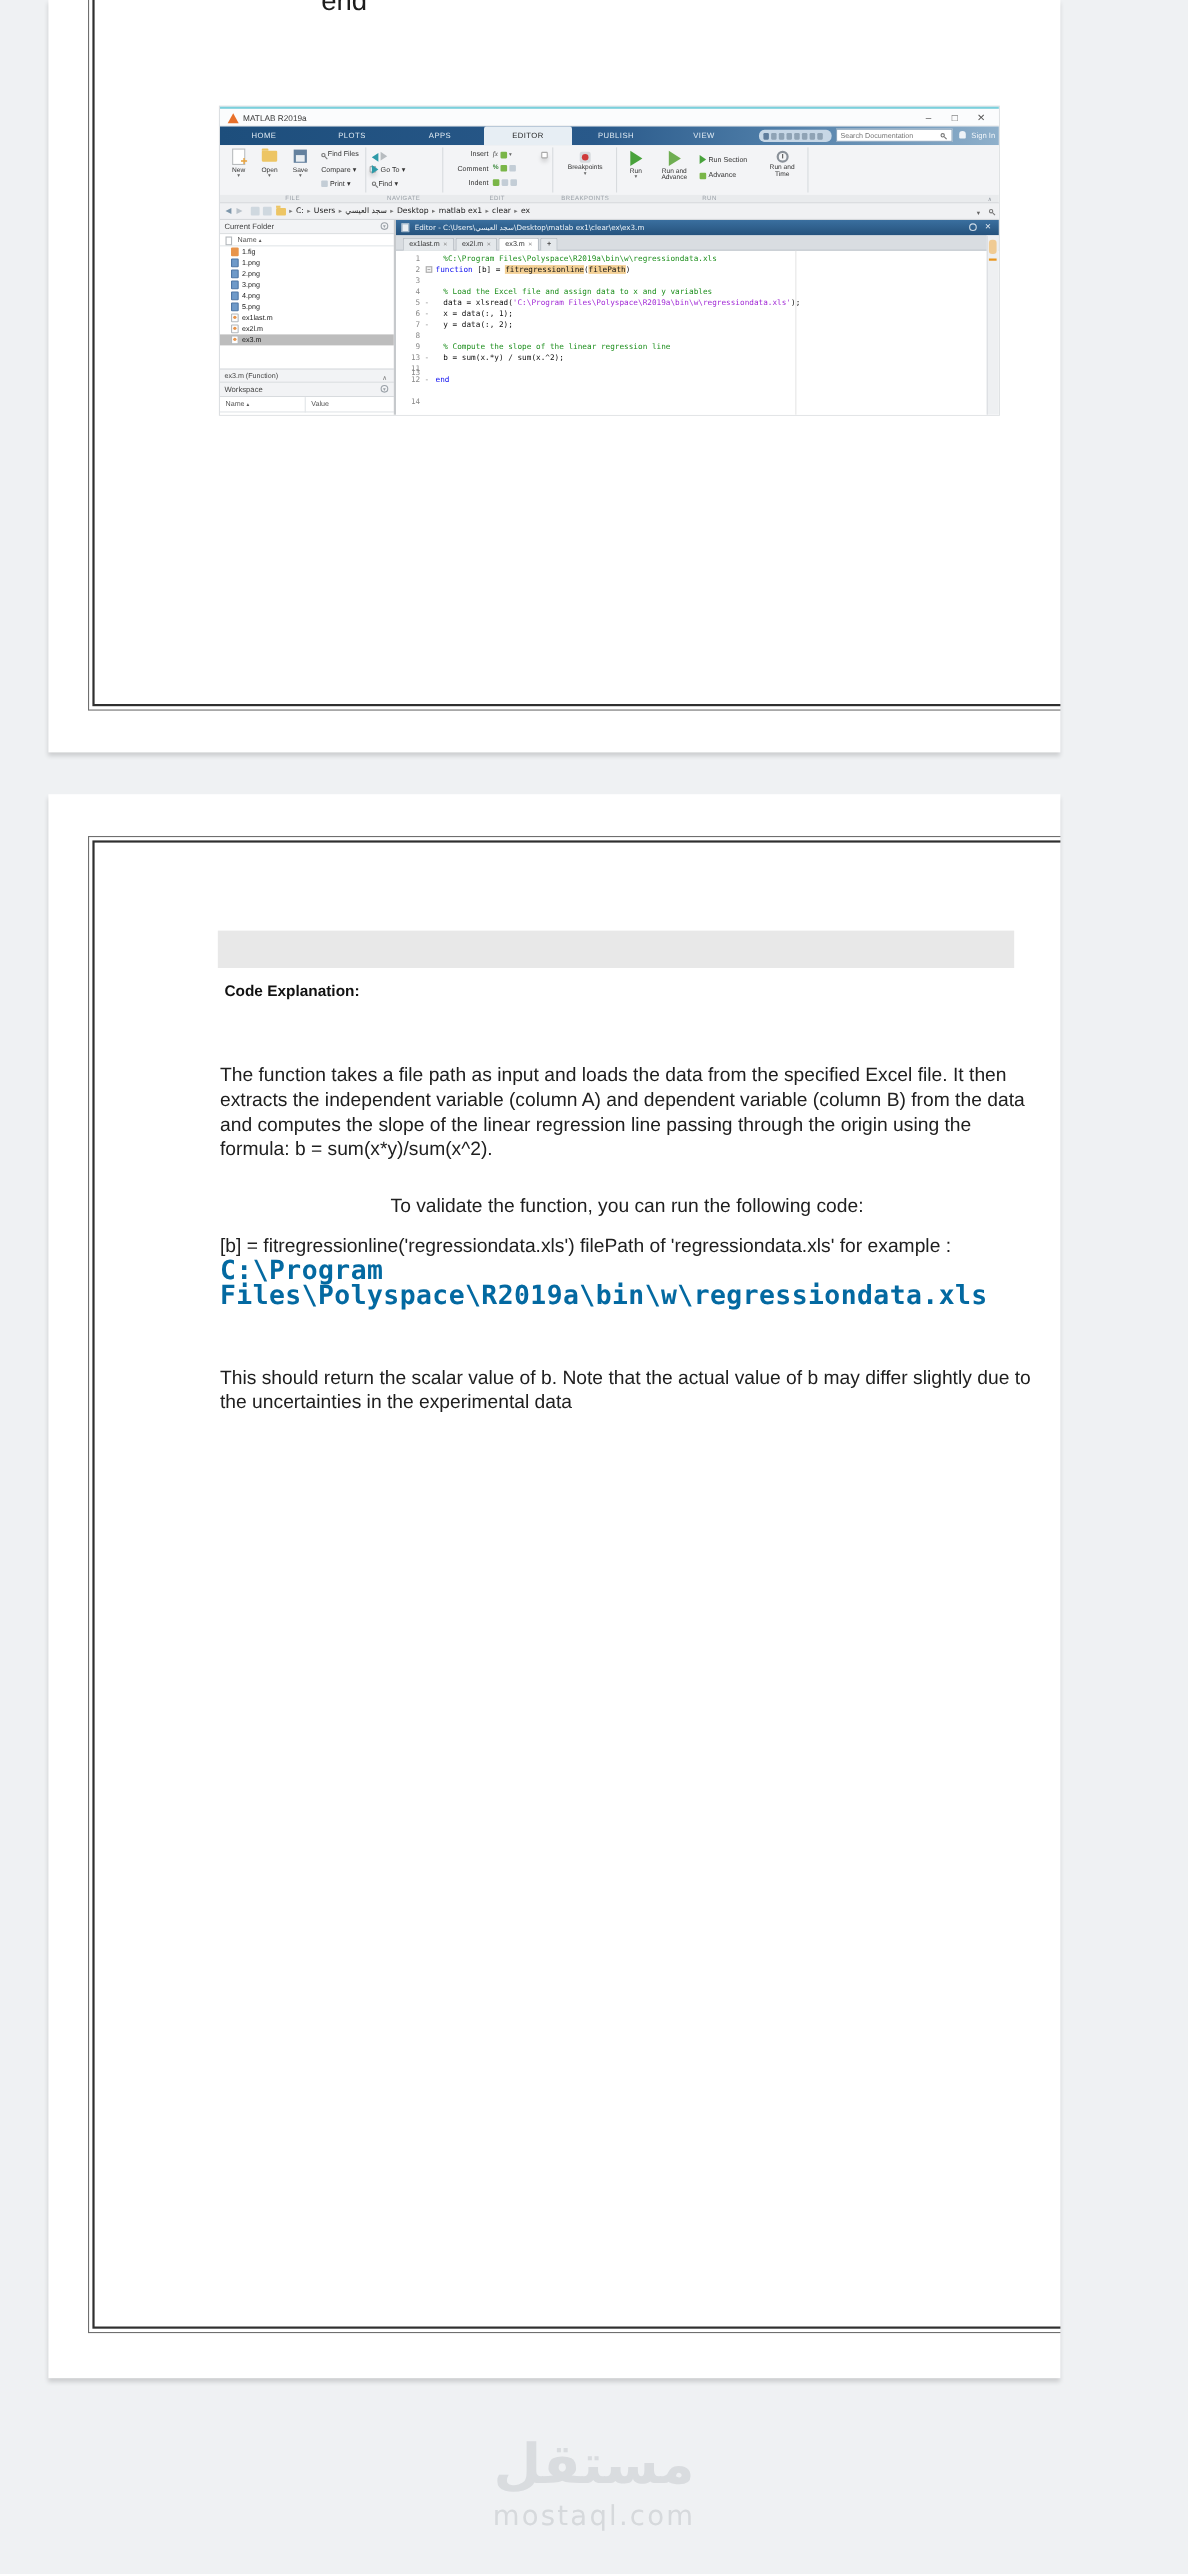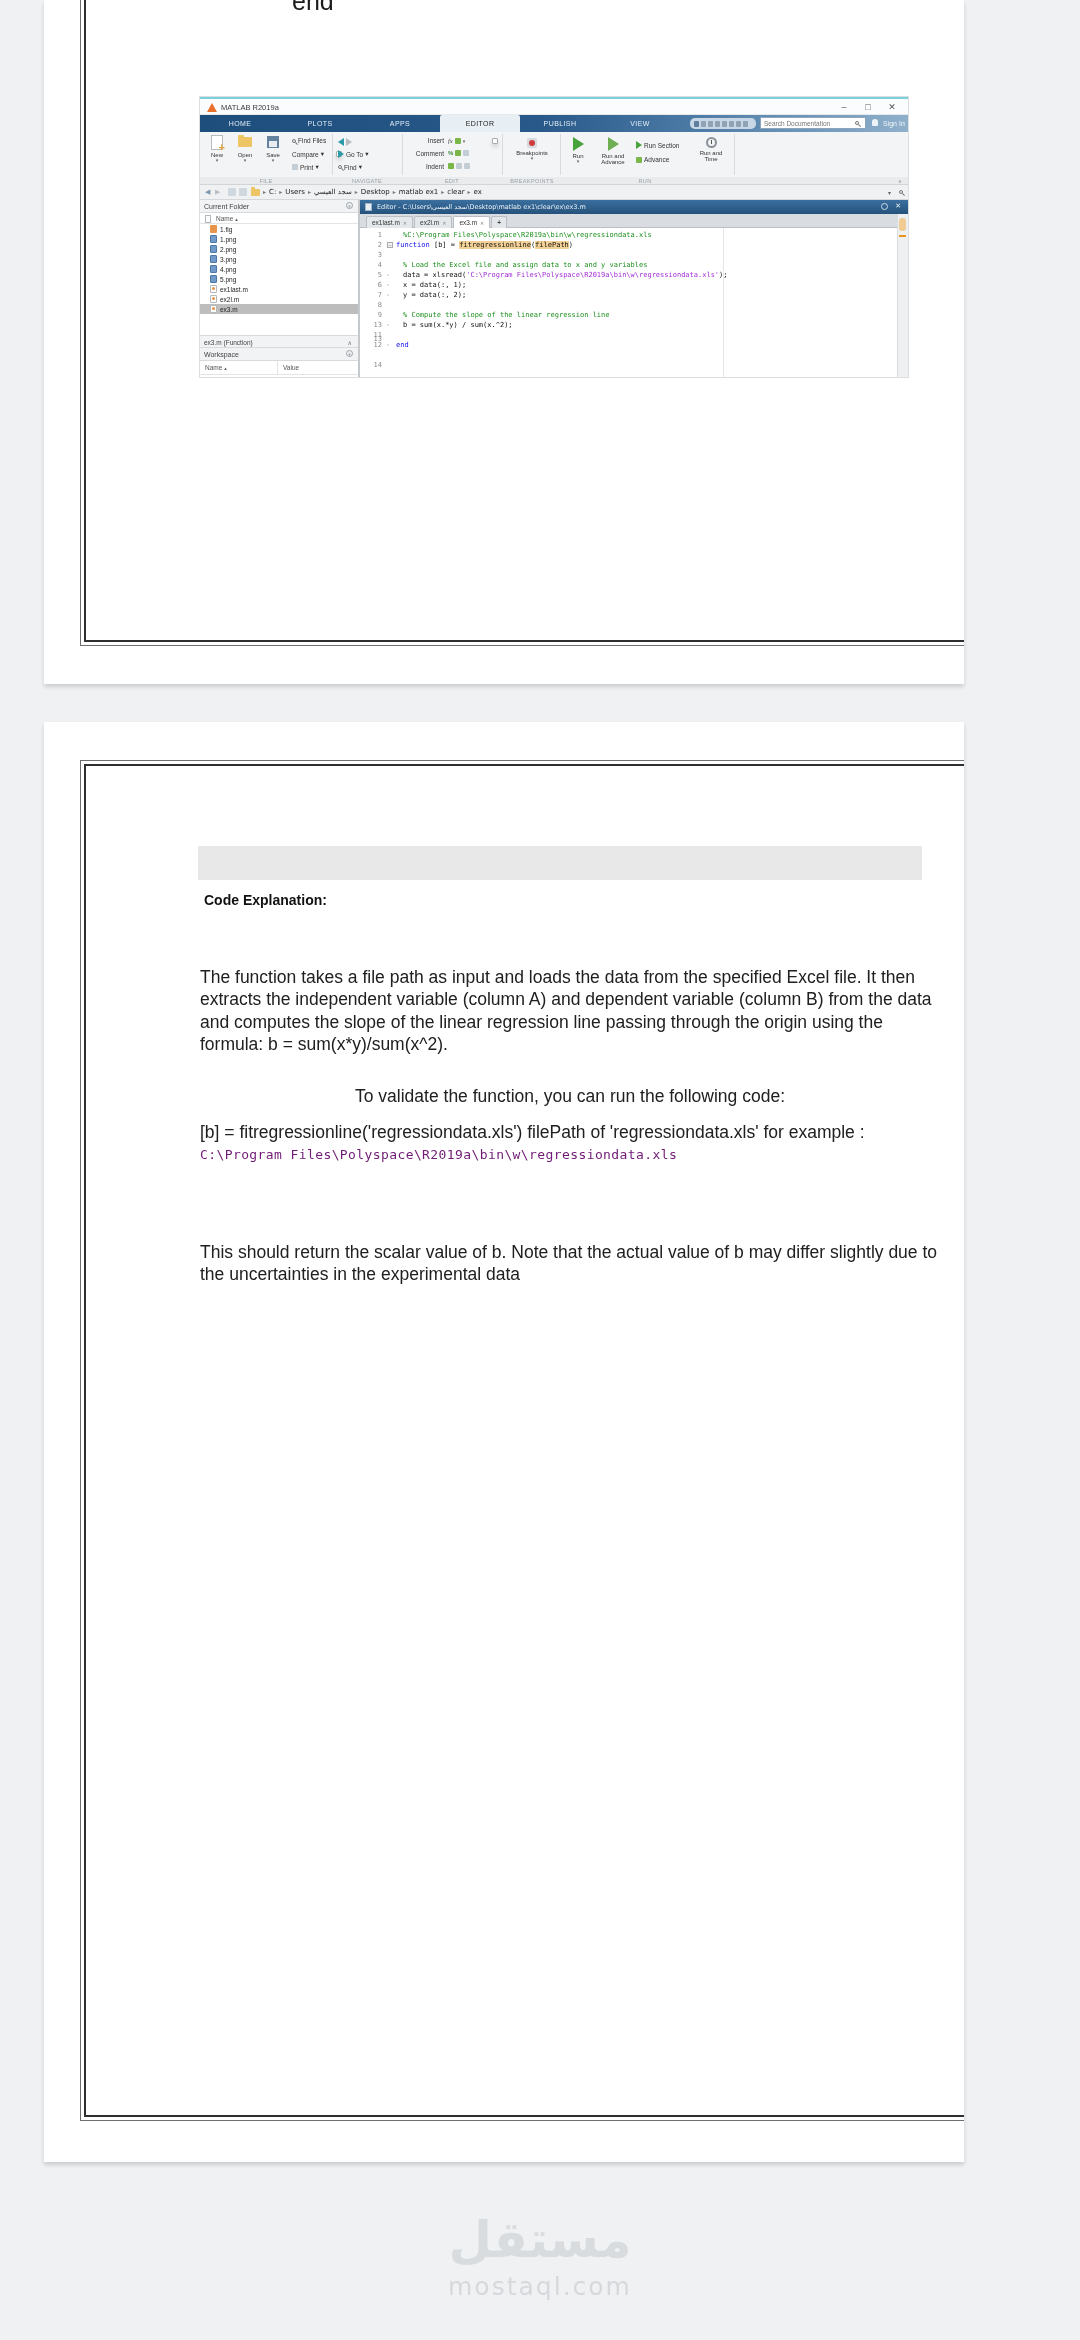--- a/index.html
+++ b/index.html
@@ -135,21 +135,21 @@
   .sb-thumb{position:absolute;left:699px;top:18px;width:7px;height:13px;background:#f0cb93;border-radius:3px;}
   .sb-warn{position:absolute;left:699px;top:35px;width:7px;height:2px;background:#e8951d;}
 
   
   .heading-band{position:absolute;left:154px;top:124px;width:724px;height:34px;background:#e8e8e8;}
   .heading-band span{position:absolute;left:6px;top:5px;font-size:14px;font-weight:bold;color:#111;margin-top:41px;}
   .body-par{position:absolute;left:156px;width:740px;font-size:17.5px;line-height:22.4px;color:#202020;}
   #para1{top:244px;}
   #para2{top:363px;text-align:center;}
   #para3a{top:399px;}
-  #para3b{top:422px;font-family:"DejaVu Sans Mono","Liberation Mono",monospace;font-size:13px;color:#701a75;letter-spacing:.4px;}
+  #para3b{top:422px;font-family:"DejaVu Sans Mono","Liberation Mono",monospace;font-size:24px;color:#0369a1;letter-spacing:.4px;font-weight:bold;}
   #para4{top:519px;}
 
   
   .wm{position:absolute;left:0;top:2212px;width:1080px;text-align:center;}
   .wm-ar{font-family:"DejaVu Sans",sans-serif;font-weight:bold;font-size:50px;color:#d9dcdf;line-height:1.15;}
   .wm-en{font-family:"DejaVu Sans",sans-serif;font-size:25px;color:#d6d9dc;letter-spacing:2px;margin-top:2px;}
 </style>
 </head>
 <body>
 

